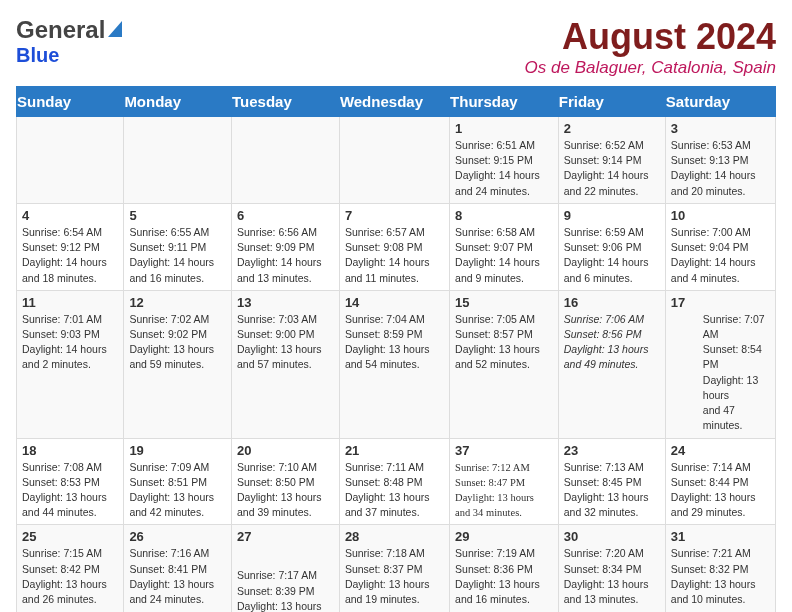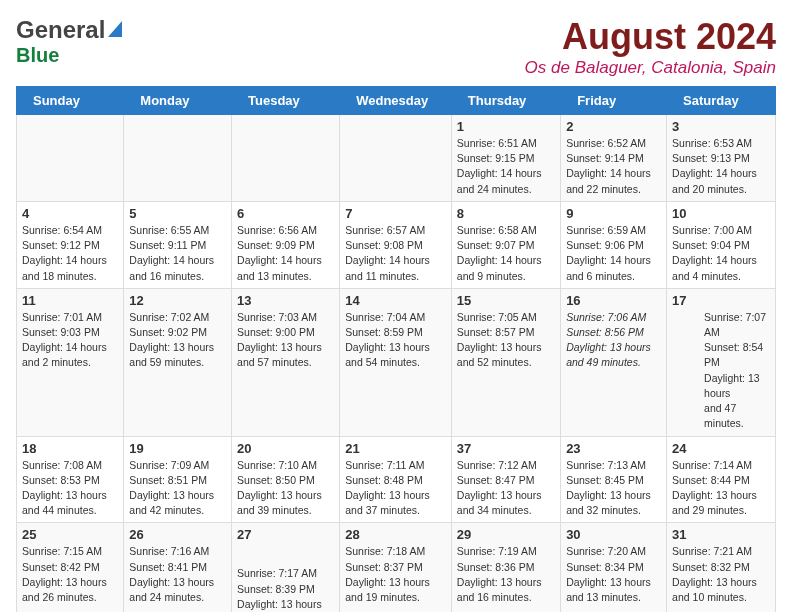--- a/index.html
+++ b/index.html
@@ -39,23 +39,23 @@
       font-style: italic;
     }
     table {
       width: 100%;
       border-collapse: collapse;
       font-size: 11px;
     }
     thead tr th {
       background-color: #2a7ac5;
       color: #fff;
-      padding: 6px 16px;
+      padding: 6px 0;
       text-align: left;
-      font-size: 13px;
+      font-size: 15px;
       font-weight: bold;
       border: 1px solid #2a7ac5;
       margin-left: 41px;
     }
     tbody tr td {
       border: 1px solid #ddd;
       padding: 4px 5px;
       vertical-align: top;
       width: 113px;
       min-height: 80px;
@@ -90,21 +90,21 @@
   <div class="logo">
     <div class="logo-line">
       <span style="font-size:24px;font-weight:bold;color:#444;">General</span>
       <span style="display:inline-block;margin-left:3px;margin-top:2px;">
         <svg width="14" height="16" viewBox="0 0 14 16">
             <polygon points="0,16 14,16 14,0" fill="#2a7ac5"></polygon>
           </svg>
       </span>
     </div>
     <div>
-      <span style="font-size:20px;font-weight:bold;color:#15803d;">Blue</span>
+      <span style="font-size:20px;font-weight:bold;color:#1d4ed8;">Blue</span>
     </div>
   </div>
   <div class="title-area">
     <div class="month-title">August 2024</div>
     <div class="location-title">Os de Balaguer, Catalonia, Spain</div>
   </div>
 </div>
 
 <table>
   <thead>
@@ -272,21 +272,21 @@
         </td>
         <td>
           <span class="day-num">21</span>
           <div class="day-detail" style="white-space: pre-line;">Sunrise: 7:11 AM
 Sunset: 8:48 PM
 Daylight: 13 hours
 and 37 minutes.</div>
         </td>
         <td>
           <span class="day-num">37</span>
-          <div class="day-detail" style="white-space: pre-line;">Sunrise: 7:12 AM
+          <div class="day-detail" style="white-space: pre-line; font-family: Liberation Serif, serif;">Sunrise: 7:12 AM
 Sunset: 8:47 PM
 Daylight: 13 hours
 and 34 minutes.</div>
         </td>
         <td>
           <span class="day-num">23</span>
           <div class="day-detail" style="white-space: pre-line;">Sunrise: 7:13 AM
 Sunset: 8:45 PM
 Daylight: 13 hours
 and 32 minutes.</div>

